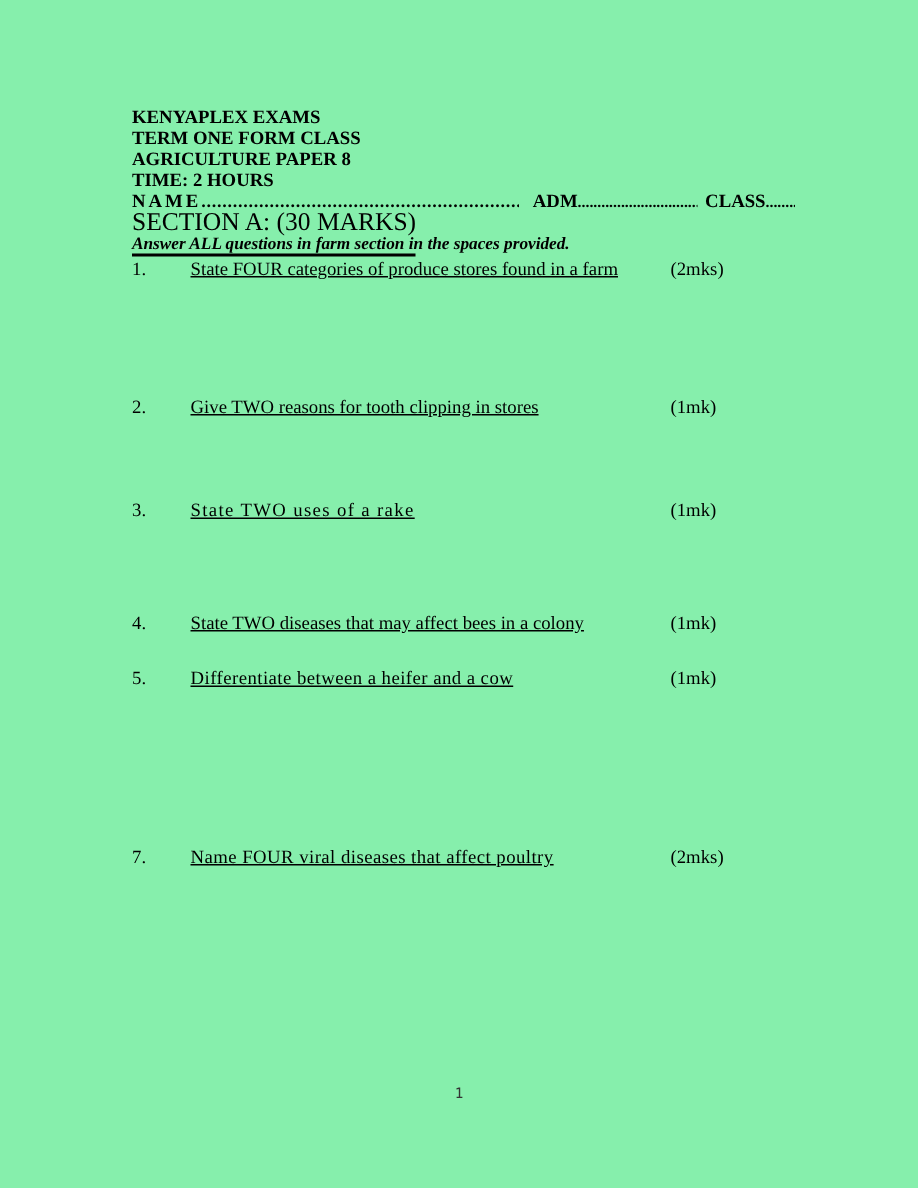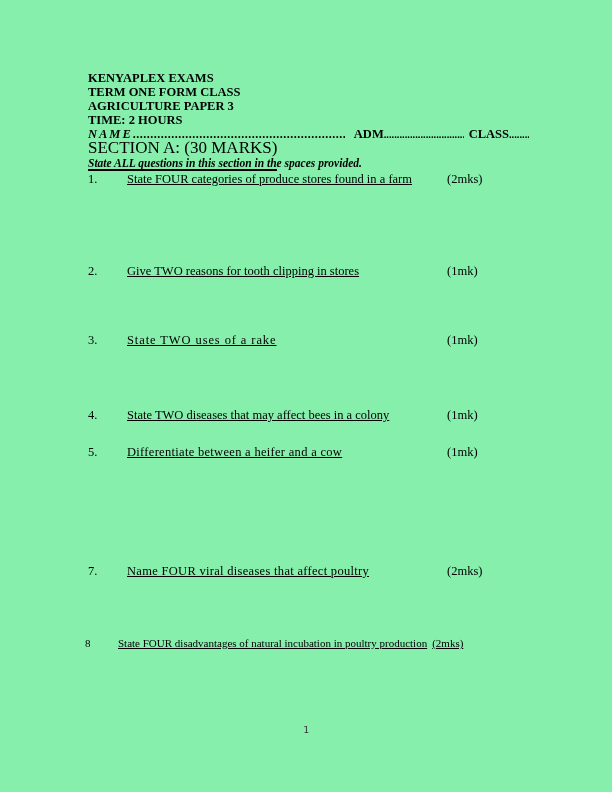--- a/index.html
+++ b/index.html
@@ -30,21 +30,21 @@
   .nameline {
     left: 88px;
     top: 128px;
     width: 450px;
     display: flex;
     align-items: baseline;
     font-weight: bold;
     font-size: 12.5px;
     line-height: 12px;
   }
-  .nameline .lbl-name { letter-spacing: 2px; font-style: italic; }
+  .nameline .lbl-name { letter-spacing: 2px; }
   .dots {
     overflow: hidden;
     display: inline-block;
     white-space: nowrap;
     font-weight: bold;
   }
   .dots-1 { width: 212px; font-size: 12px; letter-spacing: 0.5px; }
   .dots-2 { width: 80px; font-size: 10.5px; }
   .dots-3 { width: 20px; font-size: 10.5px; }
   .lbl-adm { margin-left: 9px; }
@@ -97,34 +97,34 @@
     white-space: nowrap;
   }
 </style>
 </head>
 <body>
 
 <div class="page">
 
   <div class="abs hline" style="top:72px">KENYAPLEX EXAMS</div>
   <div class="abs hline" style="top:86px">TERM ONE FORM CLASS</div>
-  <div class="abs hline" style="top:100px">AGRICULTURE PAPER 3</div>
+  <div class="abs hline" style="top:100px">AGRICULTURE PAPER 8</div>
   <div class="abs hline" style="top:114px">TIME: 2 HOURS</div>
 
   <div class="abs nameline">
     <span class="lbl-name">NAME</span>
     <span class="dots dots-1">..........................................................................................</span>
     <span class="lbl-adm">ADM</span>
     <span class="dots dots-2">..........................................</span>
     <span class="lbl-class">CLASS</span>
     <span class="dots dots-3">............</span>
   </div>
 
   <div class="abs section-heading">SECTION A: (30 MARKS)</div>
-  <div class="abs instruction">State ALL questions in this section in the spaces provided.</div>
+  <div class="abs instruction">Answer ALL questions in farm section in the spaces provided.</div>
 
   <div class="abs q" style="top:172px">
     <span class="qnum">1.</span><span class="qtext">State FOUR categories of produce stores found in a farm</span>
     <span class="qmarks-col">(2mks)</span>
   </div>
 
   <div class="abs q" style="top:264px">
     <span class="qnum">2.</span><span class="qtext">Give TWO reasons for tooth clipping in stores</span>
     <span class="qmarks-col">(1mk)</span>
   </div>
@@ -143,19 +143,16 @@
     <span class="qnum">5.</span><span class="qtext ls-mild">Differentiate between a heifer and a cow</span>
     <span class="qmarks-col">(1mk)</span>
   </div>
 
 
   <div class="abs q" style="top:564px">
     <span class="qnum">7.</span><span class="qtext ls-mild">Name FOUR viral diseases that affect poultry</span>
     <span class="qmarks-col">(2mks)</span>
   </div>
 
-  <div class="abs q q-small" style="top:636px">
-    <span class="qnum">8</span><span class="qtext">State FOUR disadvantages of natural incubation in poultry production</span><span class="qmarks-inline">(2mks)</span>
-  </div>
 
   <div class="abs pagenum">1</div>
 
 </div>
 
 </body></html>

